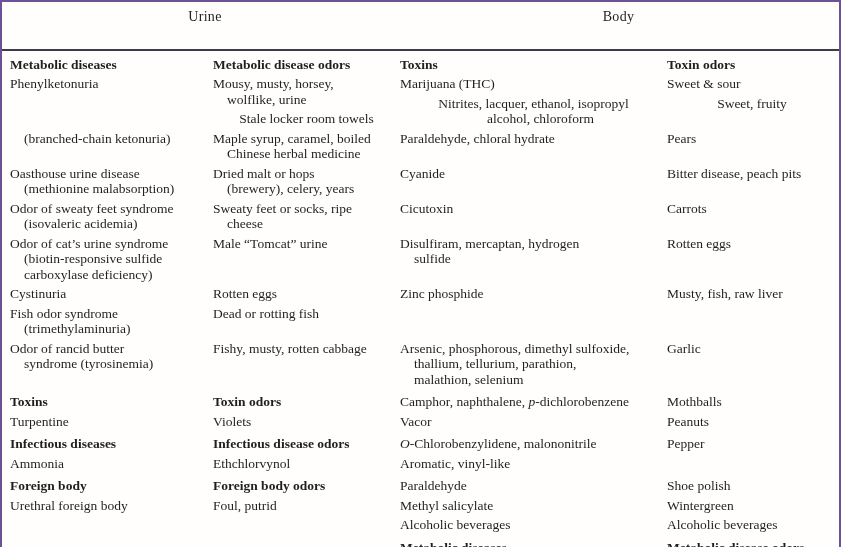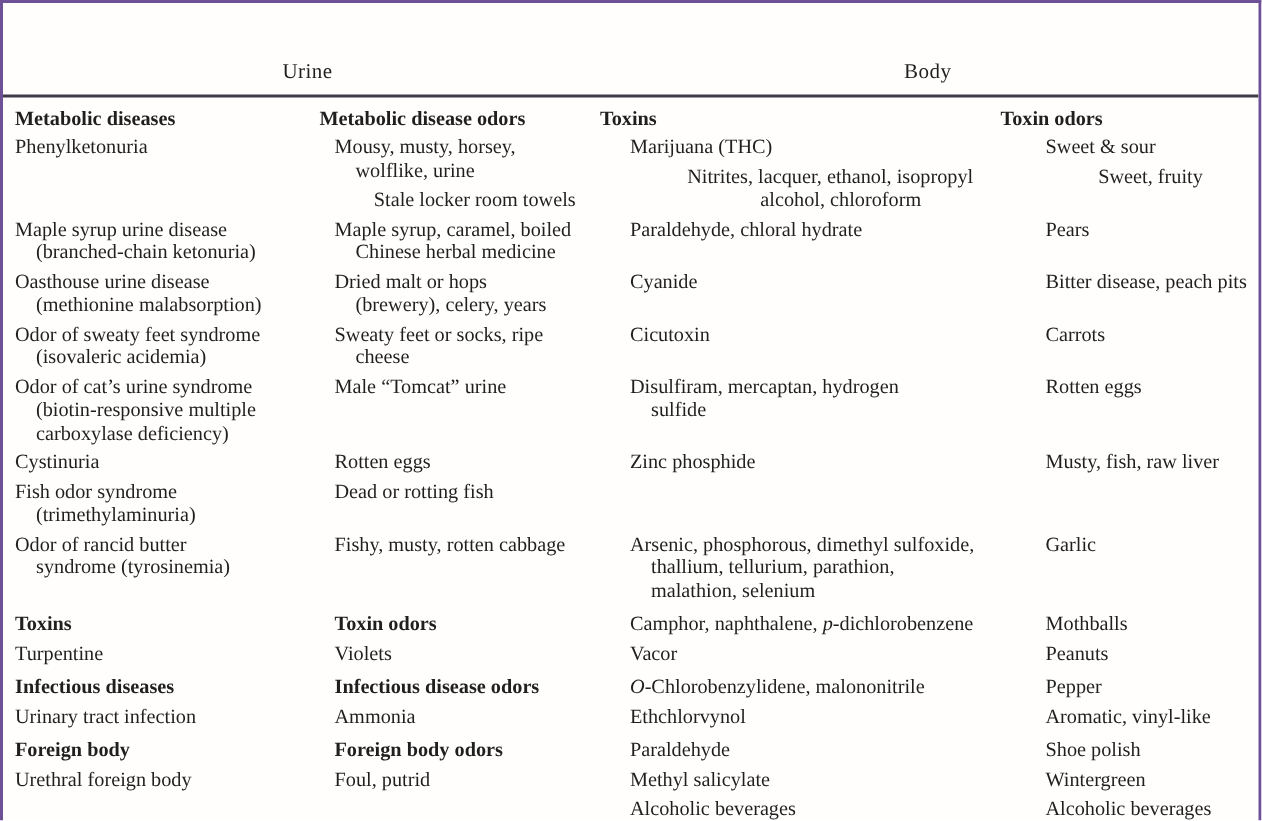--- a/index.html
+++ b/index.html
@@ -24,32 +24,31 @@
   }
   .grid4 {
     display: grid;
     grid-template-columns: 203px 187px 267px 1fr;
     padding-left: 8px;
     padding-right: 2px;
   }
   
   .ghead {
     padding-top: 7px;
-    padding-bottom: 6px;
+    padding-bottom: 24px;
     border-bottom: 2px solid var(--divider-color, #3f3a47);
-    margin-top: 32px;
   }
   .gcell { text-align: center; font-size: 14px; letter-spacing: 0.3px; }
   .gcell.urine { grid-column: 1 / span 2; }
   .gcell.body  { grid-column: 3 / span 2; }
   
   .chead { padding-top: 6px; }
   .chcell { font-weight: bold; }
   
-  .trow { margin-top: 4px; gap: 10px; }
+  .trow { margin-top: 4px; }
   .trow.section { margin-top: 7px; }
   .tcell { min-height: 1px; }
   .entry + .entry { margin-top: 4px; text-align: center; }
   .entry.bold { font-weight: bold; }
   .line.cont { padding-left: 14px; }
   .it { font-style: italic; }
 </style>
 </head>
 <body>
 
@@ -97,21 +96,20 @@
             <div class="line"><span>Sweet &amp; sour</span></div>
           </div>
           <div class="entry">
             <div class="line"><span>Sweet, fruity</span></div>
           </div>
         </div>
       </div>
       <div class="trow grid4">
         <div class="tcell">
           <div class="entry">
-            <div class="line"><span>Maple syrup urine disease</span></div>
             <div class="line cont"><span>(branched-chain ketonuria)</span></div>
           </div>
         </div>
         <div class="tcell">
           <div class="entry">
             <div class="line"><span>Maple syrup, caramel, boiled</span></div>
             <div class="line cont"><span>Chinese herbal medicine</span></div>
           </div>
         </div>
         <div class="tcell">
@@ -170,21 +168,21 @@
         <div class="tcell">
           <div class="entry">
             <div class="line"><span>Carrots</span></div>
           </div>
         </div>
       </div>
       <div class="trow grid4">
         <div class="tcell">
           <div class="entry">
             <div class="line"><span>Odor of cat’s urine syndrome</span></div>
-            <div class="line cont"><span>(biotin-responsive multiple</span></div>
+            <div class="line cont"><span>(biotin-responsive sulfide</span></div>
             <div class="line cont"><span>carboxylase deficiency)</span></div>
           </div>
         </div>
         <div class="tcell">
           <div class="entry">
             <div class="line"><span>Male “Tomcat” urine</span></div>
           </div>
         </div>
         <div class="tcell">
           <div class="entry">
@@ -322,25 +320,20 @@
         </div>
         <div class="tcell">
           <div class="entry">
             <div class="line"><span>Pepper</span></div>
           </div>
         </div>
       </div>
       <div class="trow grid4">
         <div class="tcell">
           <div class="entry">
-            <div class="line"><span>Urinary tract infection</span></div>
-          </div>
-        </div>
-        <div class="tcell">
-          <div class="entry">
             <div class="line"><span>Ammonia</span></div>
           </div>
         </div>
         <div class="tcell">
           <div class="entry">
             <div class="line"><span>Ethchlorvynol</span></div>
           </div>
         </div>
         <div class="tcell">
           <div class="entry">

